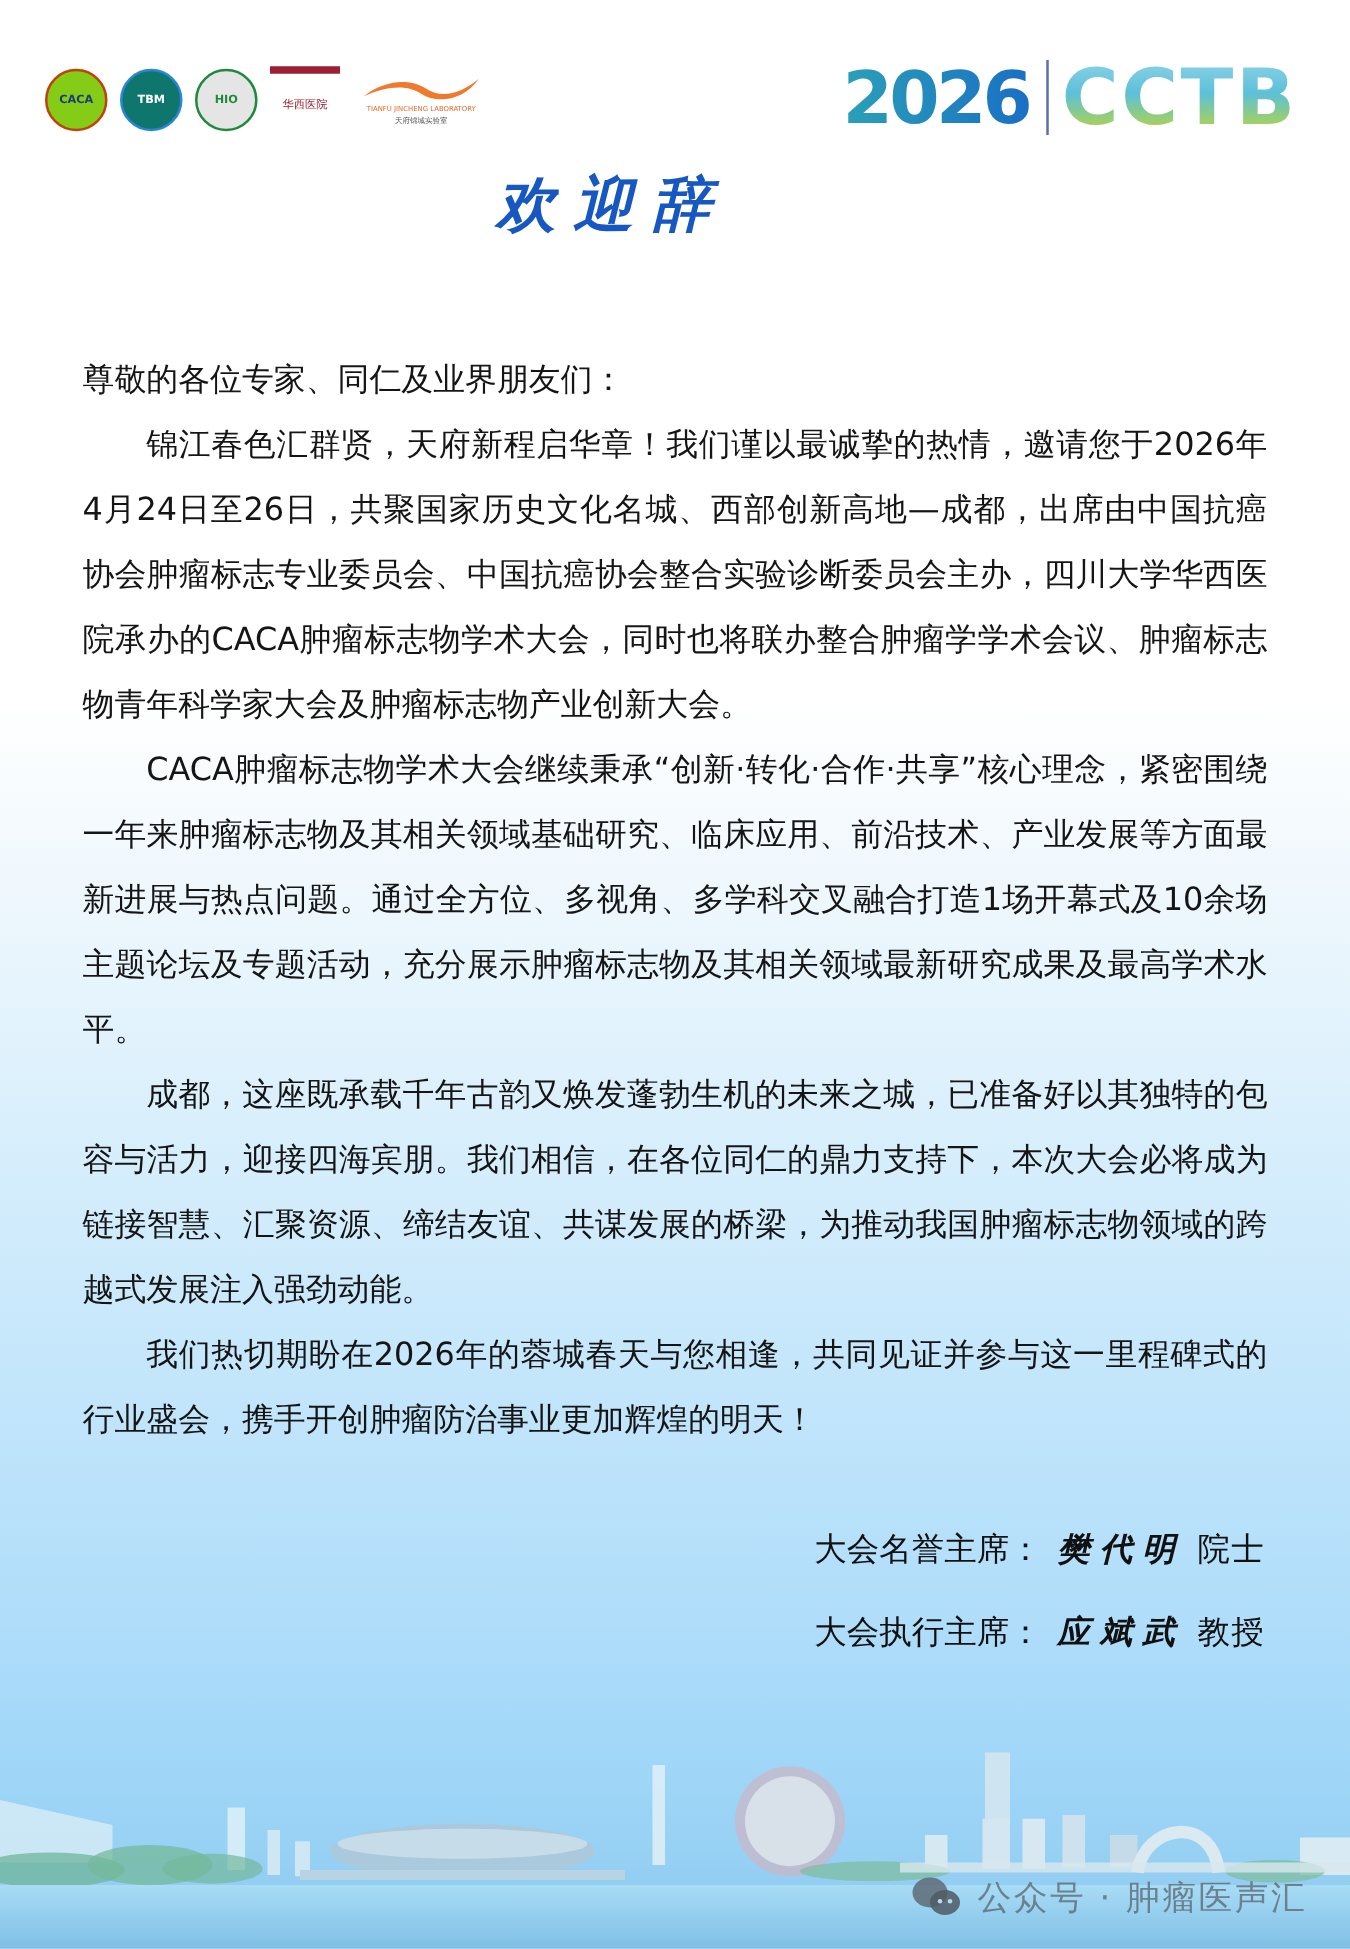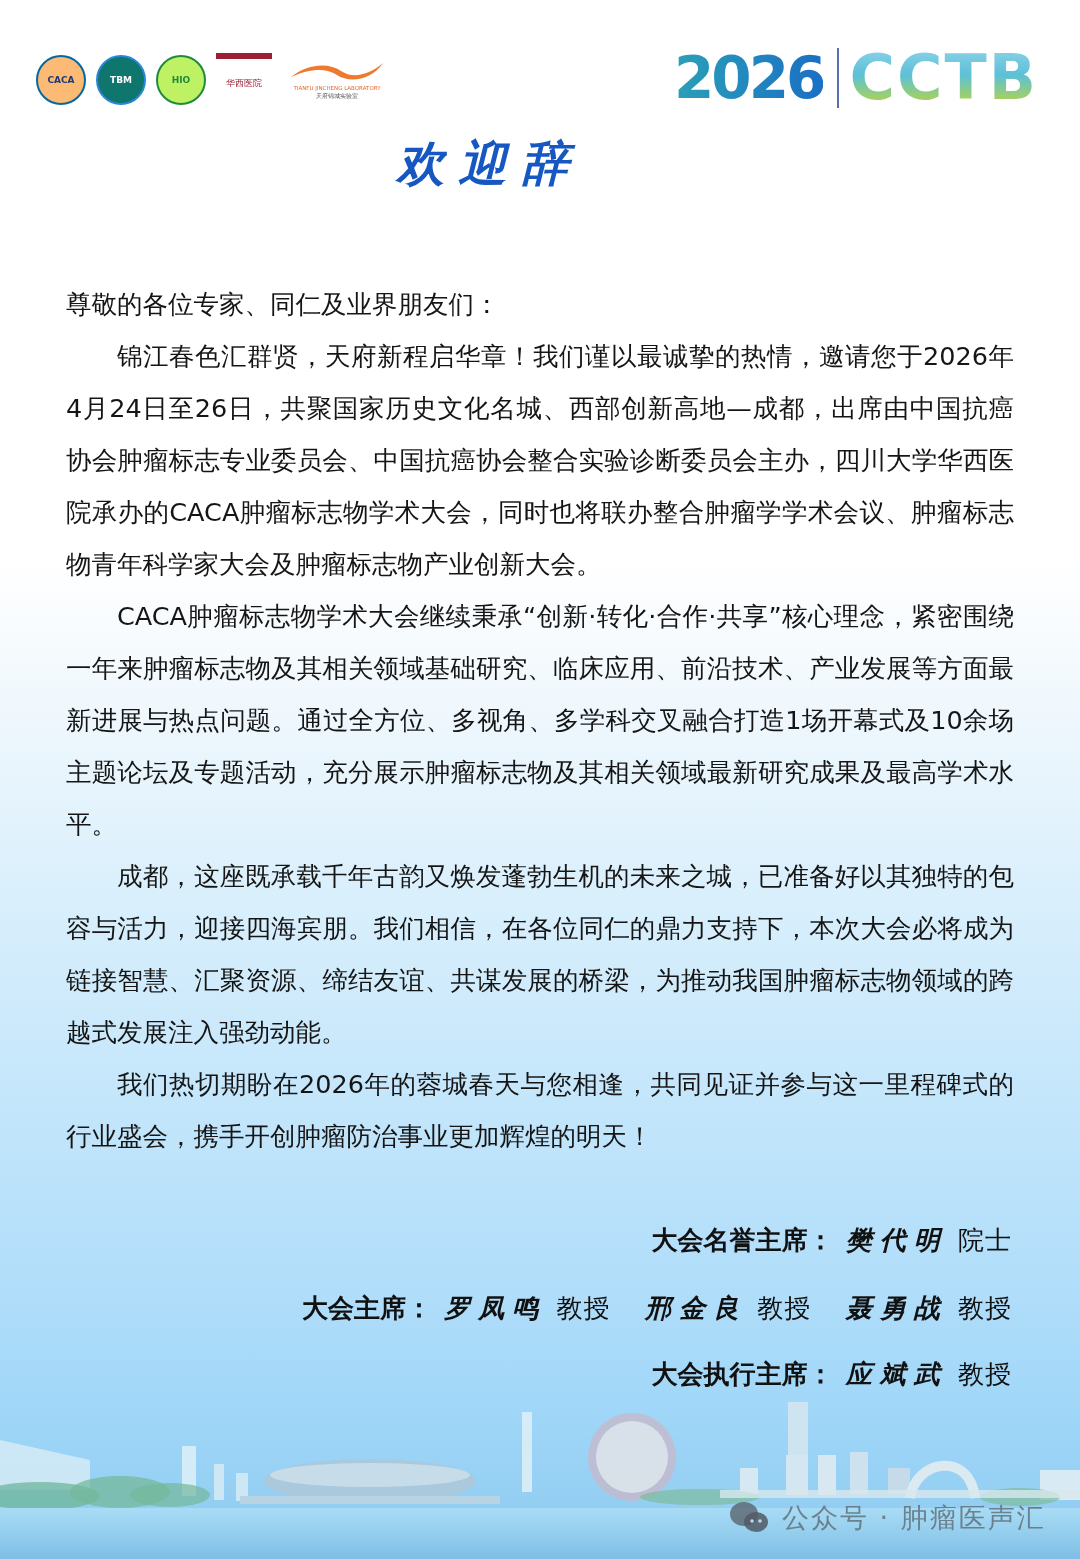--- a/index.html
+++ b/index.html
@@ -25,23 +25,23 @@
     }
     .logos {
       position: absolute; left: 36px; top: 50px; height: 60px;
       display: flex; align-items: center; gap: 10px;
     }
     .logo-circle {
       width: 50px; height: 50px; border-radius: 50%;
       display: flex; align-items: center; justify-content: center;
       font-size: 9px; font-weight: bold; box-sizing: border-box;
     }
-    .logo-caa { border: 2px solid #0369a1; color: #1d3b78; background: #fdba74; }
+    .logo-caa { border: 2px solid #c2410c; color: #1d3b78; background: #84cc16; }
     .logo-tbm { border: 2px solid #2a86d6; color: #fff; background: #0f766e; }
-    .logo-hio { border: 2px solid #1e8a3c; color: #1e8a3c; background: #bef264; }
+    .logo-hio { border: 2px solid #1e8a3c; color: #1e8a3c; background: #e5e5e5; }
     .logo-huaxi {
       width: 56px; height: 54px; border-top: 6px solid #9b2035;
       color: #9b2035; font-size: 9px; display: flex; align-items: center;
       justify-content: center; box-sizing: border-box;
     }
     .logo-tianfu { display: flex; flex-direction: column; align-items: center; width: 110px; }
     .tianfu-swoosh {
       width: 96px; height: 24px; position: relative;
     }
     .tianfu-en { font-size: 5.5px; color: #e8672a; white-space: nowrap; margin-top: 2px; }
@@ -82,21 +82,21 @@
     }
     .salutation { margin: 0; }
     .para { margin: 0; text-indent: 2em; text-align: justify; text-align-last: left; }
 
     .signatures {
       position: absolute; right: 68px; top: 1212px; text-align: right;
       font-size: 26px; color: #111;
     }
     .sig-line { height: 66px; line-height: 56px; white-space: nowrap; }
     .sig-line.second { margin-top: 2px; }
-    .sig-label { font-weight: bold; }
+    .sig-label { font-weight: normal; }
     .sig-name {
       font-family: "DejaVu Serif", serif; font-style: italic; font-weight: bold;
       letter-spacing: 8px; margin-left: 4px; margin-right: 2px;
     }
     .sig-title { letter-spacing: 1px; }
     .sig-gap { display: inline-block; width: 14px; }
 
     .skyline {
       position: absolute; left: 0; top: 1380px; width: 1080px; height: 179px;
       overflow: hidden;
@@ -152,31 +152,20 @@
   <p class="para">CACA肿瘤标志物学术大会继续秉承“创新·转化·合作·共享”核心理念，紧密围绕一年来肿瘤标志物及其相关领域基础研究、临床应用、前沿技术、产业发展等方面最新进展与热点问题。通过全方位、多视角、多学科交叉融合打造1场开幕式及10余场主题论坛及专题活动，充分展示肿瘤标志物及其相关领域最新研究成果及最高学术水平。</p>
   <p class="para">成都，这座既承载千年古韵又焕发蓬勃生机的未来之城，已准备好以其独特的包容与活力，迎接四海宾朋。我们相信，在各位同仁的鼎力支持下，本次大会必将成为链接智慧、汇聚资源、缔结友谊、共谋发展的桥梁，为推动我国肿瘤标志物领域的跨越式发展注入强劲动能。</p>
   <p class="para">我们热切期盼在2026年的蓉城春天与您相逢，共同见证并参与这一里程碑式的行业盛会，携手开创肿瘤防治事业更加辉煌的明天！</p>
 </div>
 
 <div class="signatures">
   <div class="sig-line">
     <span class="sig-label">大会名誉主席：</span>
     <span class="sig-name">樊代明</span>
     <span class="sig-title">院士</span>
-  </div>
-  <div class="sig-line second">
-    <span class="sig-label">大会主席：</span>
-    <span class="sig-name">罗凤鸣</span>
-    <span class="sig-title">教授</span>
-    <span class="sig-gap"></span>
-    <span class="sig-name">邢金良</span>
-    <span class="sig-title">教授</span>
-    <span class="sig-gap"></span>
-    <span class="sig-name">聂勇战</span>
-    <span class="sig-title">教授</span>
   </div>
   <div class="sig-line">
     <span class="sig-label">大会执行主席：</span>
     <span class="sig-name">应斌武</span>
     <span class="sig-title">教授</span>
   </div>
 </div>
 
 <div class="skyline">
   <svg width="1080" height="179" viewBox="0 0 1080 179">

